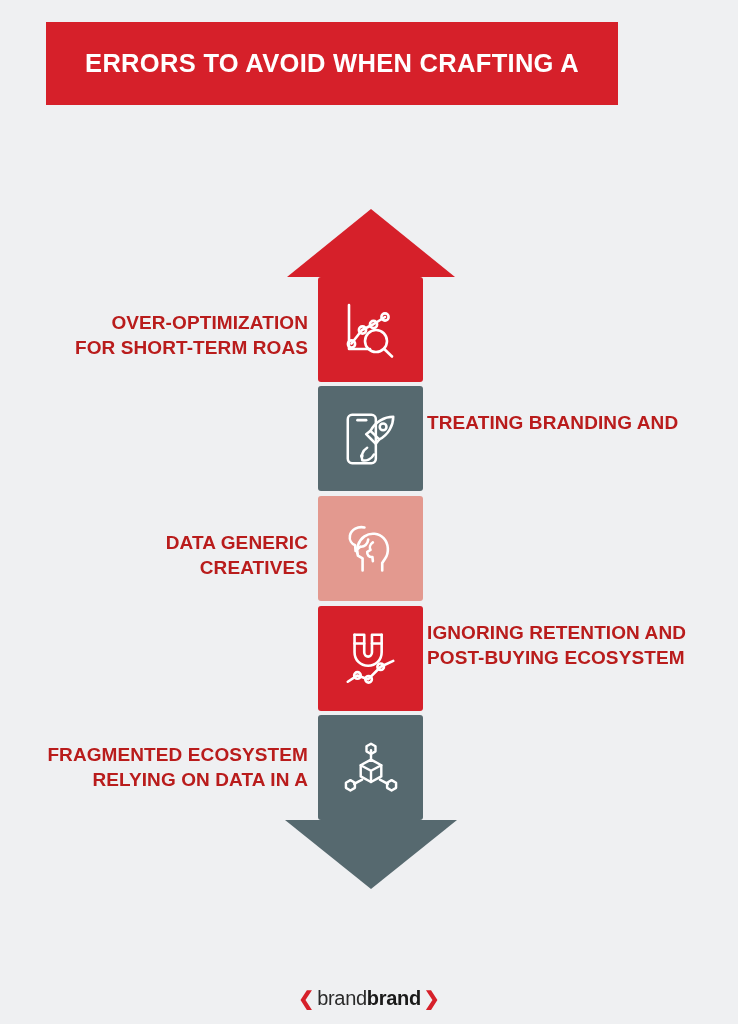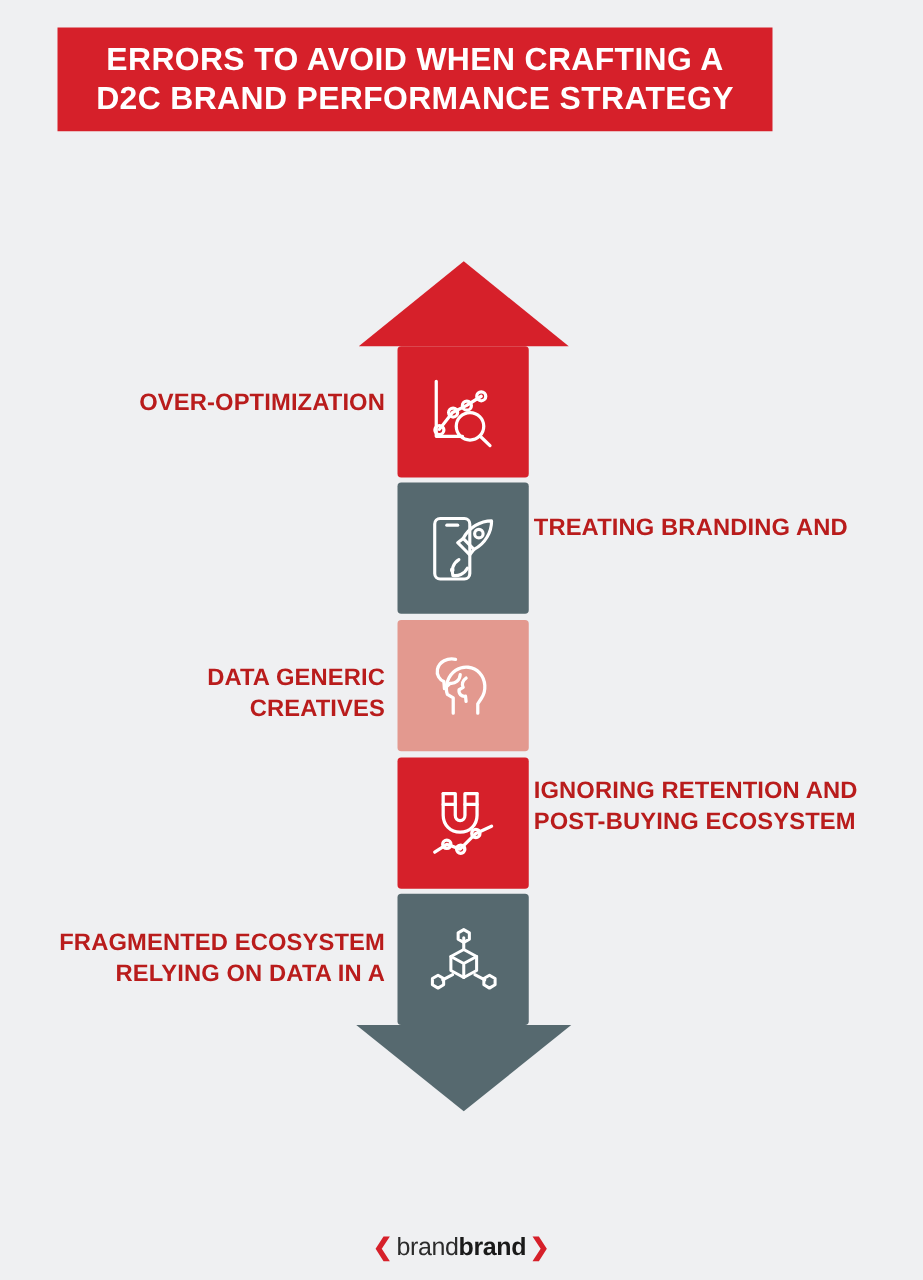--- a/index.html
+++ b/index.html
@@ -96,21 +96,20 @@
   .logo-text { font-size:20px; color:#2b2b2b; letter-spacing:-0.3px; line-height:1; }
   .logo-text .bold { font-weight:bold; color:#1a1a1a; }
 </style>
 </head>
 <body>
 
 <div class="page">
 
   <div class="header-band">
     <div class="header-line">ERRORS TO AVOID WHEN CRAFTING A</div>
-    <div class="header-line">D2C BRAND PERFORMANCE STRATEGY</div>
   </div>
 
   <div class="arrow-wrap">
     <div class="arrow-head-up"></div>
     <div class="arrow-head-down"></div>
 
     <div class="box box-1">
       <span>
         <svg width="62" height="62" viewBox="0 0 62 62" fill="none" stroke="#ffffff" stroke-width="2.6" stroke-linecap="round" stroke-linejoin="round">
           <path d="M9 6 V50 H30"></path>
@@ -174,20 +173,21 @@
           <path d="M31 5 L35.8 7.8 V13.2 L31 16 L26.2 13.2 V7.8 Z"></path>
           <path d="M9 44 L13.8 46.8 V52.2 L9 55 L4.2 52.2 V46.8 Z"></path>
           <path d="M53 44 L57.8 46.8 V52.2 L53 55 L48.2 52.2 V46.8 Z"></path>
         </svg>
       </span>
     </div>
   </div>
 
   <div class="label label-left label-1">
     <div>OVER-OPTIMIZATION</div>
+    <div>FOR SHORT-TERM ROAS</div>
   </div>
 
   <div class="label label-right label-2">
     <div>TREATING BRANDING AND</div>
   </div>
 
   <div class="label label-left label-3">
     <div>DATA GENERIC</div>
     <div>CREATIVES</div>
   </div>

